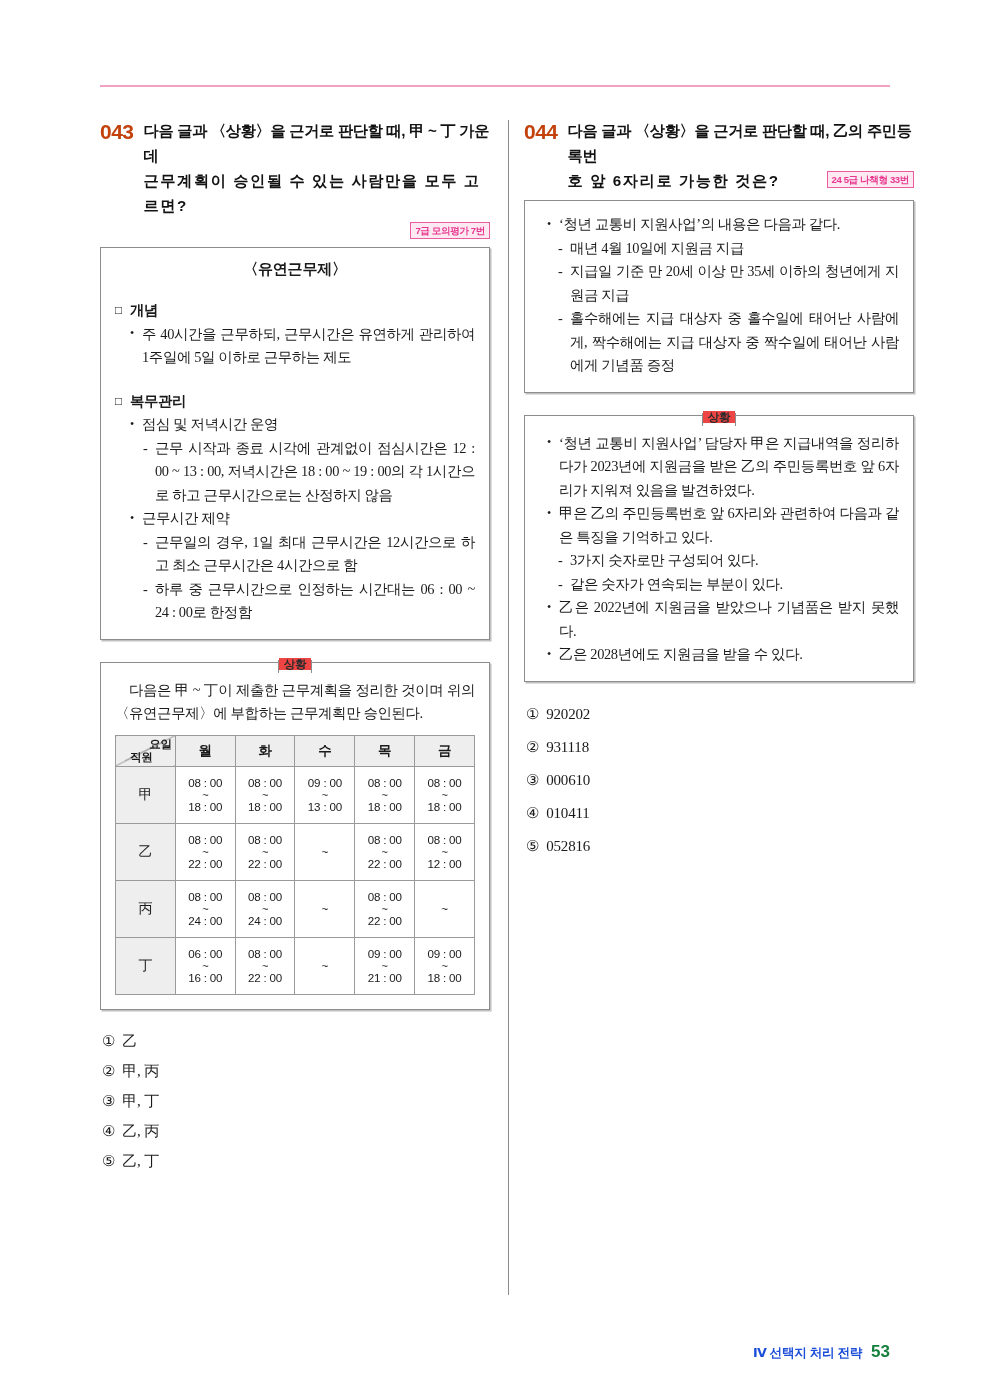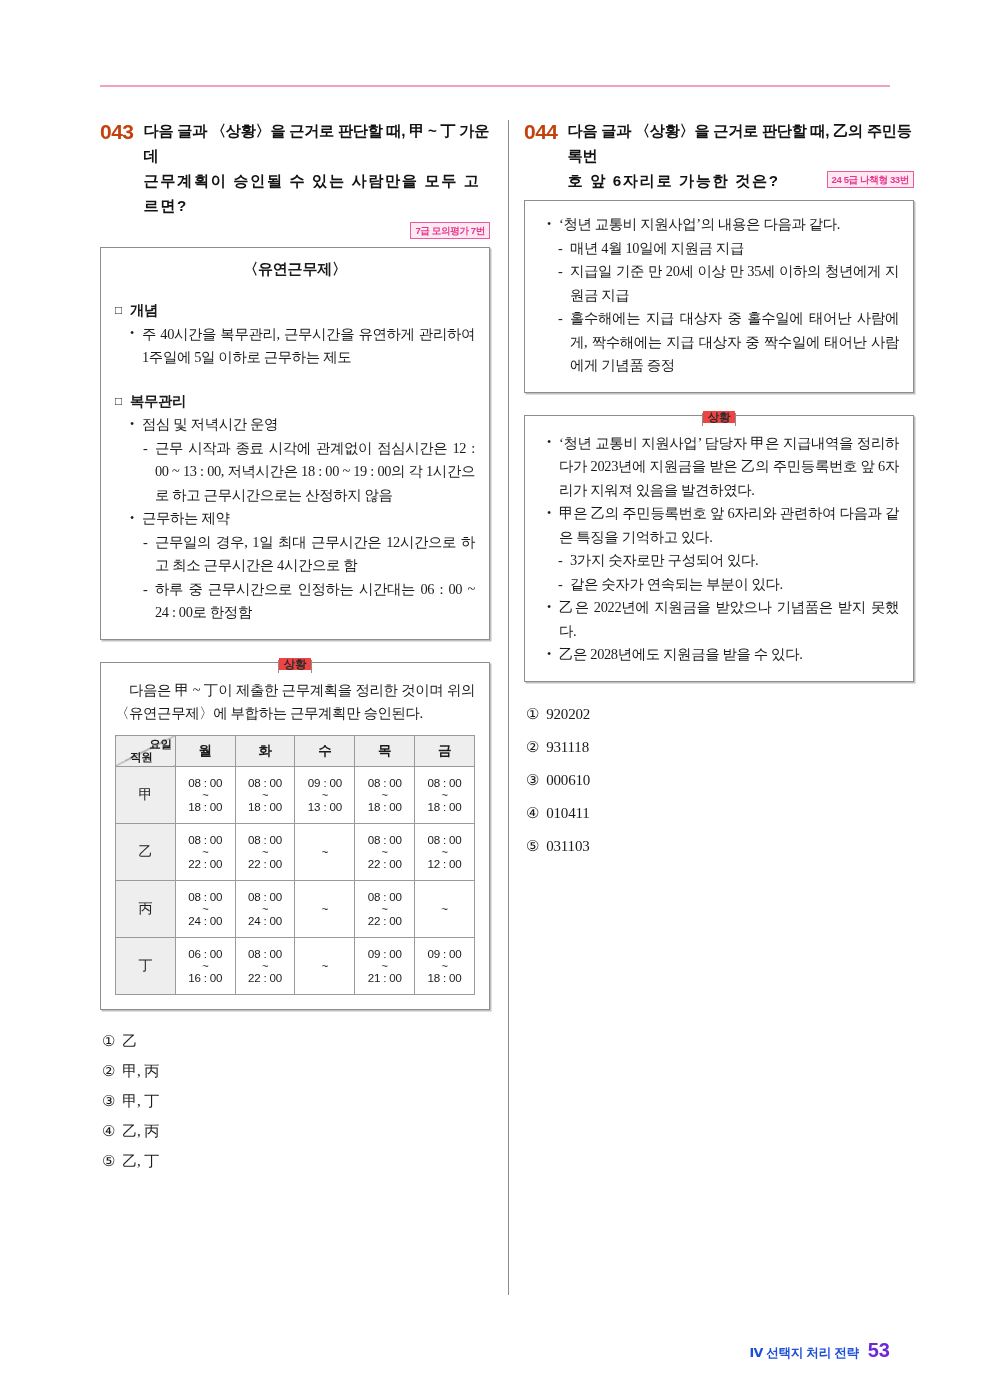--- a/index.html
+++ b/index.html
@@ -297,23 +297,23 @@
     gap: 9px;
     font-family: "Liberation Sans", "DejaVu Sans", sans-serif;
   }
   .footer .chap {
     font-size: 12.6px;
     font-weight: bold;
     letter-spacing: -0.3px;
     color: #1d4ed8;
   }
   .footer .pg {
-    font-size: 20px;
-    font-weight: bold;
-    color: #6d28d9;
+    font-size: 17px;
+    font-weight: bold;
+    color: #15803d;
   }
 </style>
 </head>
 <body>
 
 <div class="page">
 
   <div class="top-rule"></div>
   <div class="col-divider"></div>
 
@@ -328,25 +328,25 @@
     </div>
 
     <div class="badge-row">
       <span class="badge">7급 모의평가 7번</span>
     </div>
 
     <div class="box">
       <div class="box-title">〈유연근무제〉</div>
       <ul class="lvl">
         <li class="sq">개념</li>
-        <li class="dot">주 40시간을 복무관리, 근무시간을 유연하게 관리하여 1주일에 5일 이하로 근무하는 제도</li>
+        <li class="dot">주 40시간을 근무하되, 근무시간은 유연하게 관리하여 1주일에 5일 이하로 근무하는 제도</li>
         <li class="sq">복무관리</li>
         <li class="dot">점심 및 저녁시간 운영</li>
         <li class="dash">근무 시작과 종료 시각에 관계없이 점심시간은 12 : 00 ~ 13 : 00, 저녁시간은 18 : 00 ~ 19 : 00의 각 1시간으로 하고 근무시간으로는 산정하지 않음</li>
-        <li class="dot">근무하는 제약</li>
+        <li class="dot">근무시간 제약</li>
         <li class="dash">근무일의 경우, 1일 최대 근무시간은 12시간으로 하고 최소 근무시간은 4시간으로 함</li>
         <li class="dash">하루 중 근무시간으로 인정하는 시간대는 06 : 00 ~ 24 : 00로 한정함</li>
       </ul>
     </div>
 
     <div class="box legend-box">
       <div class="legend">
         <span>상황</span>
       </div>
       <p class="situation-lead">다음은 甲 ~ 丁이 제출한 근무계획을 정리한 것이며 위의 〈유연근무제〉에 부합하는 근무계획만 승인된다.</p>
@@ -587,21 +587,21 @@
       <li>
           <span class="cnum">③</span>
           <span class="ctxt">000610</span>
         </li>
       <li>
           <span class="cnum">④</span>
           <span class="ctxt">010411</span>
         </li>
       <li>
           <span class="cnum">⑤</span>
-          <span class="ctxt">031103</span>
+          <span class="ctxt">052816</span>
         </li>
     </ol>
   </div>
 
   <div class="footer">
     <span class="chap">Ⅳ  선택지 처리 전략</span>
     <span class="pg">53</span>
   </div>
 
 </div>

